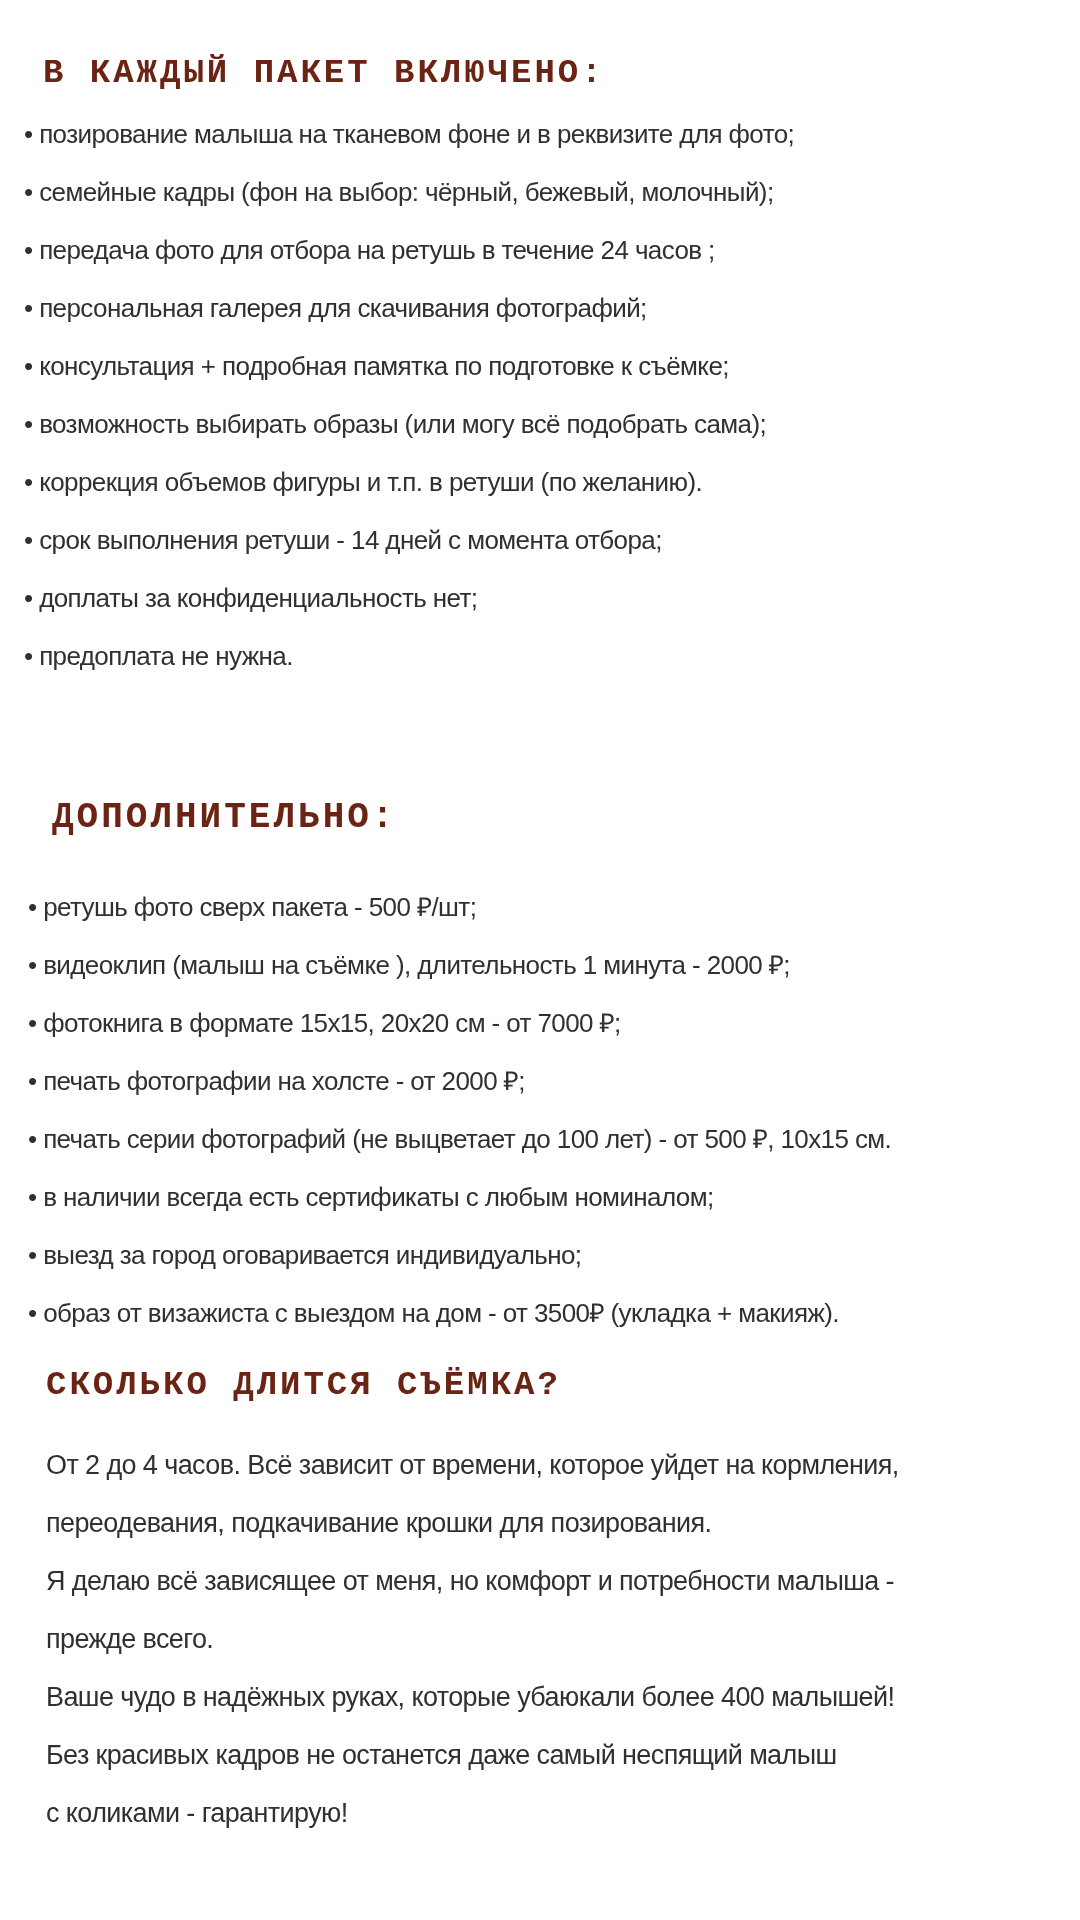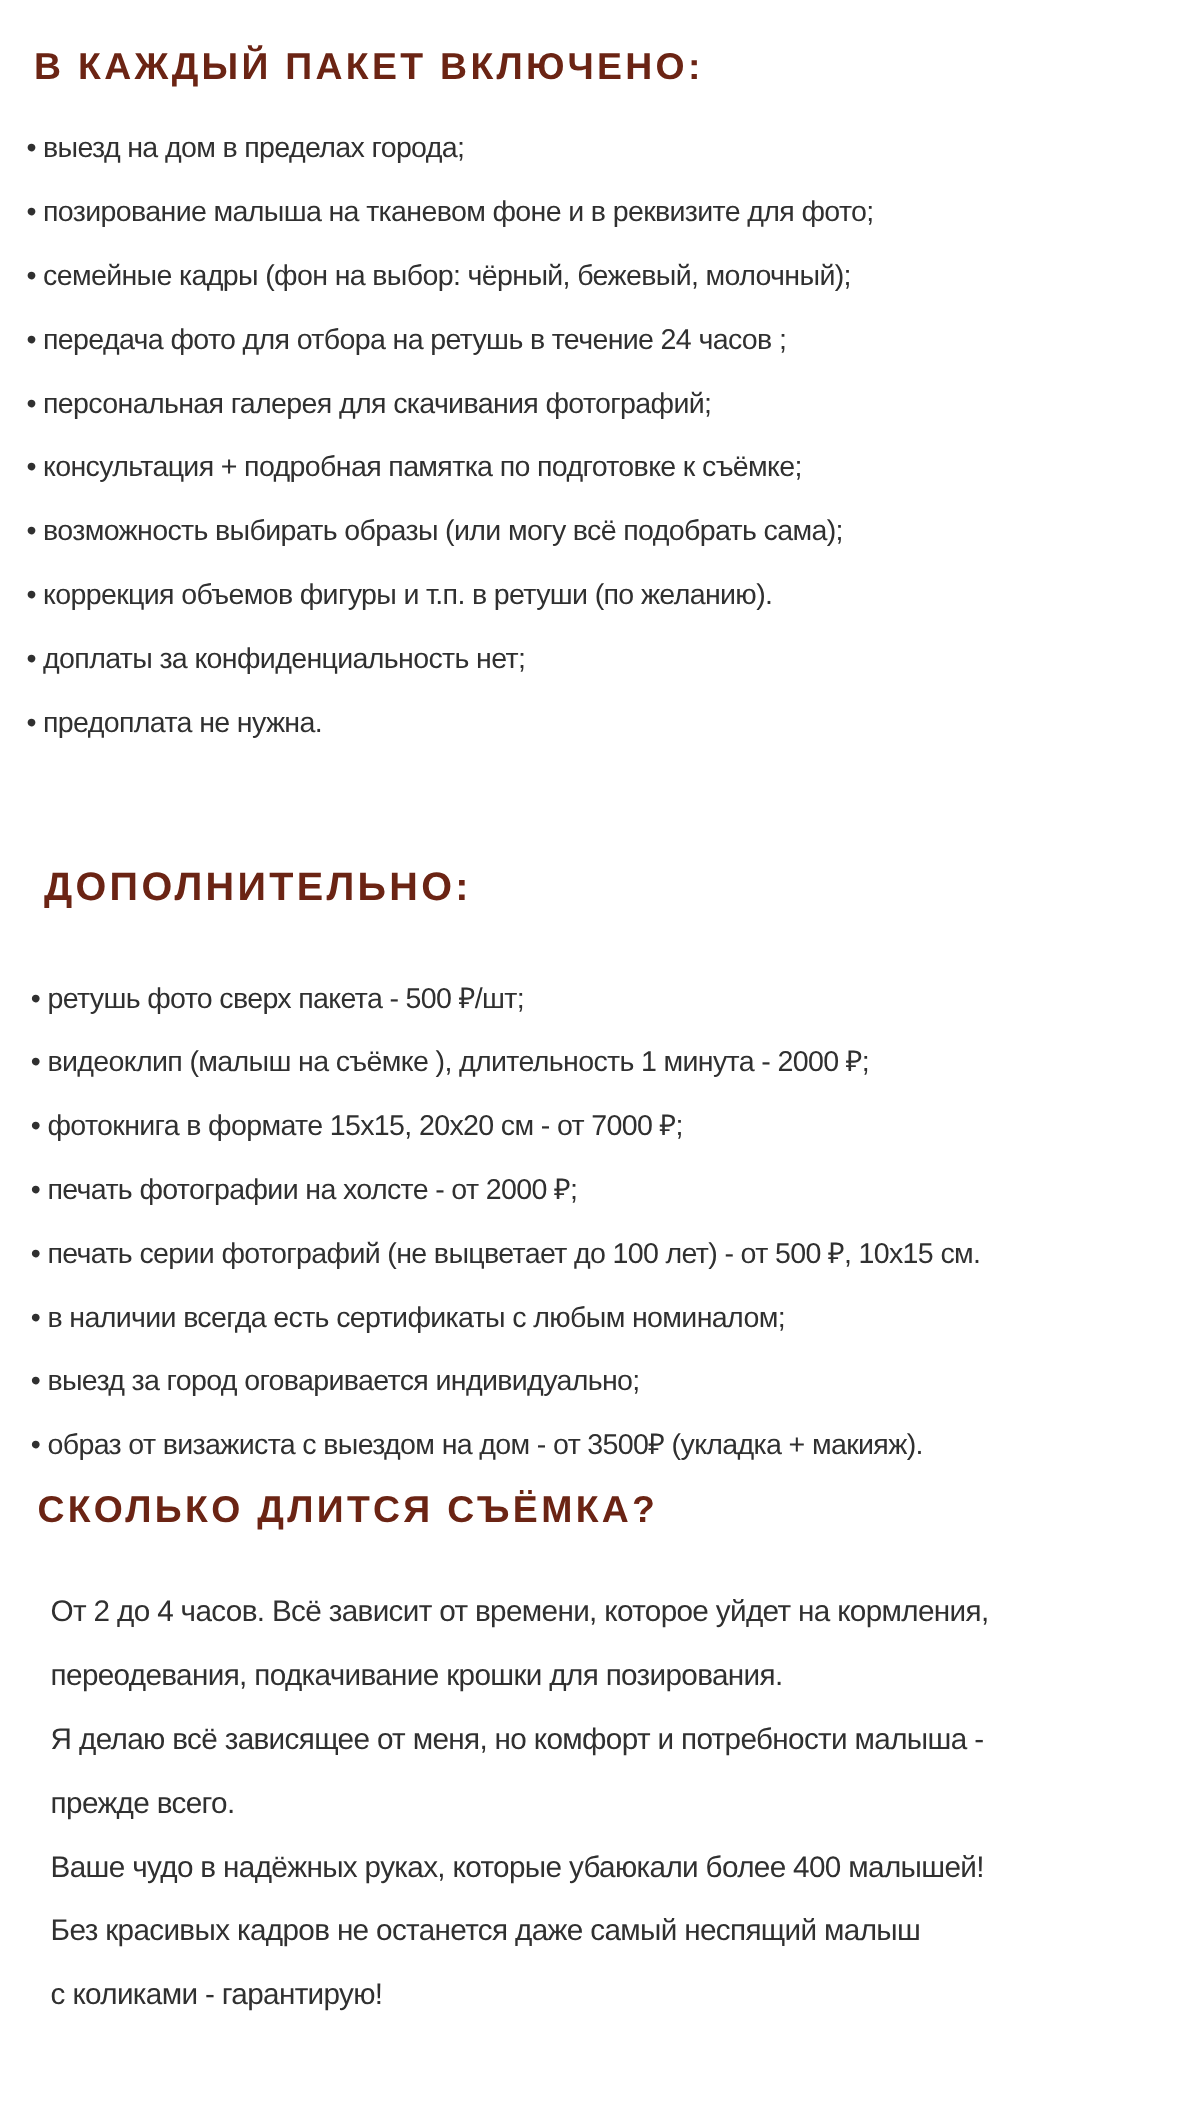--- a/index.html
+++ b/index.html
@@ -10,22 +10,22 @@
   body {
     width: 1080px;
     height: 1920px;
     position: relative;
     overflow: hidden;
     font-family: "Liberation Sans", sans-serif;
     color: #2e2e2e;
   }
   .heading {
     position: absolute;
-    margin: 4px;
-    font-family: Liberation Sans, sans-serif;
+    margin: 16px;
+    font-family: Liberation Mono, monospace;
     font-weight: bold;
     color: #6b2414;
     letter-spacing: 3px;
     white-space: nowrap;
   }
   .h1 { left: 27px; top: 38px; font-size: 34px; }
   .h2 { left: 36px; top: 781px; font-size: 36px; }
   .h3 { left: 30px; top: 1350px; font-size: 34px; }
 
   .list {
@@ -58,28 +58,28 @@
     letter-spacing: -0.6px;
     white-space: nowrap;
     color: #303030;
   }
 </style>
 </head>
 <body>
 
 <h2 class="heading h1">В КАЖДЫЙ ПАКЕТ ВКЛЮЧЕНО:</h2>
 <ul class="list list1">
-  <li>• выезд на дом в пределах города;</li>
   <li>• позирование малыша на тканевом фоне и в реквизите для фото;</li>
   <li>• семейные кадры (фон на выбор: чёрный, бежевый, молочный);</li>
   <li>• передача фото для отбора на ретушь в течение 24 часов ;</li>
   <li>• персональная галерея для скачивания фотографий;</li>
   <li>• консультация + подробная памятка по подготовке к съёмке;</li>
   <li>• возможность выбирать образы (или могу всё подобрать сама);</li>
   <li>• коррекция объемов фигуры и т.п. в ретуши (по желанию).</li>
+  <li>•  срок выполнения ретуши - 14 дней с момента отбора;</li>
   <li>•  доплаты за конфиденциальность нет;</li>
   <li>• предоплата не нужна.</li>
 </ul>
 
 <h2 class="heading h2">ДОПОЛНИТЕЛЬНО:</h2>
 <ul class="list list2">
   <li>• ретушь фото сверх пакета - 500 ₽/шт;</li>
   <li>• видеоклип (малыш на съёмке ),  длительность 1 минута - 2000 ₽;</li>
   <li>• фотокнига в формате 15х15, 20х20 см - от 7000 ₽;</li>
   <li>• печать фотографии на холсте - от 2000 ₽;</li>

